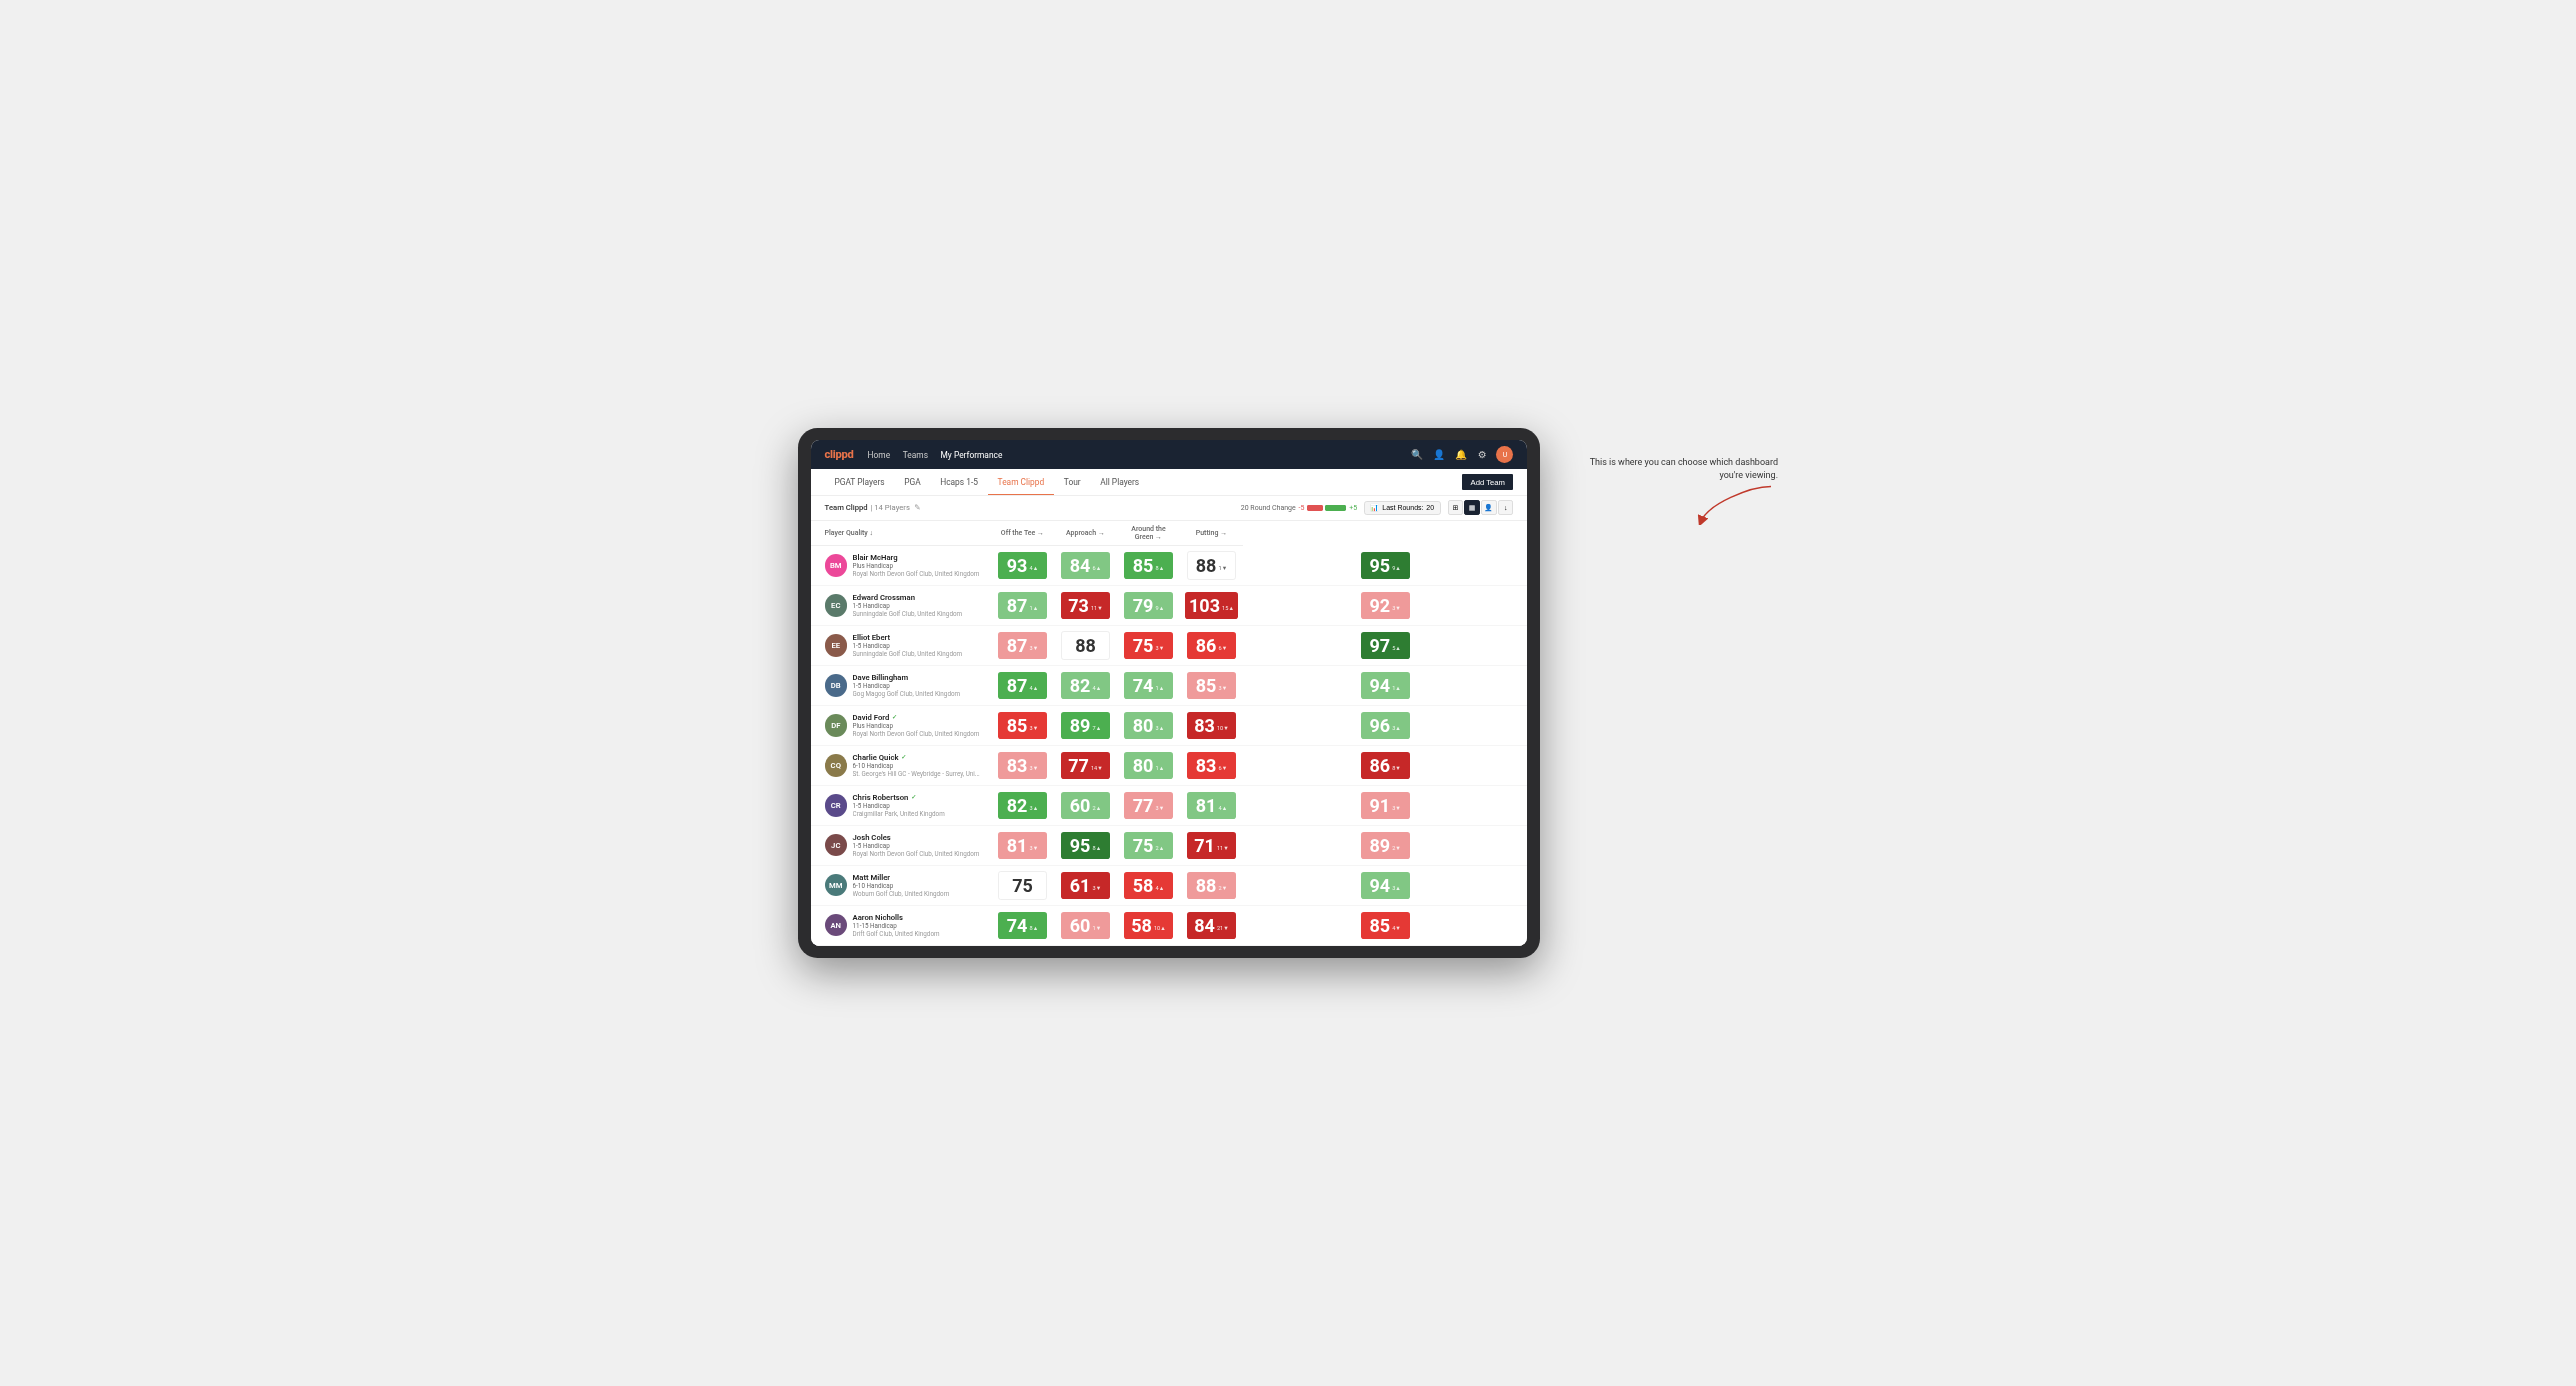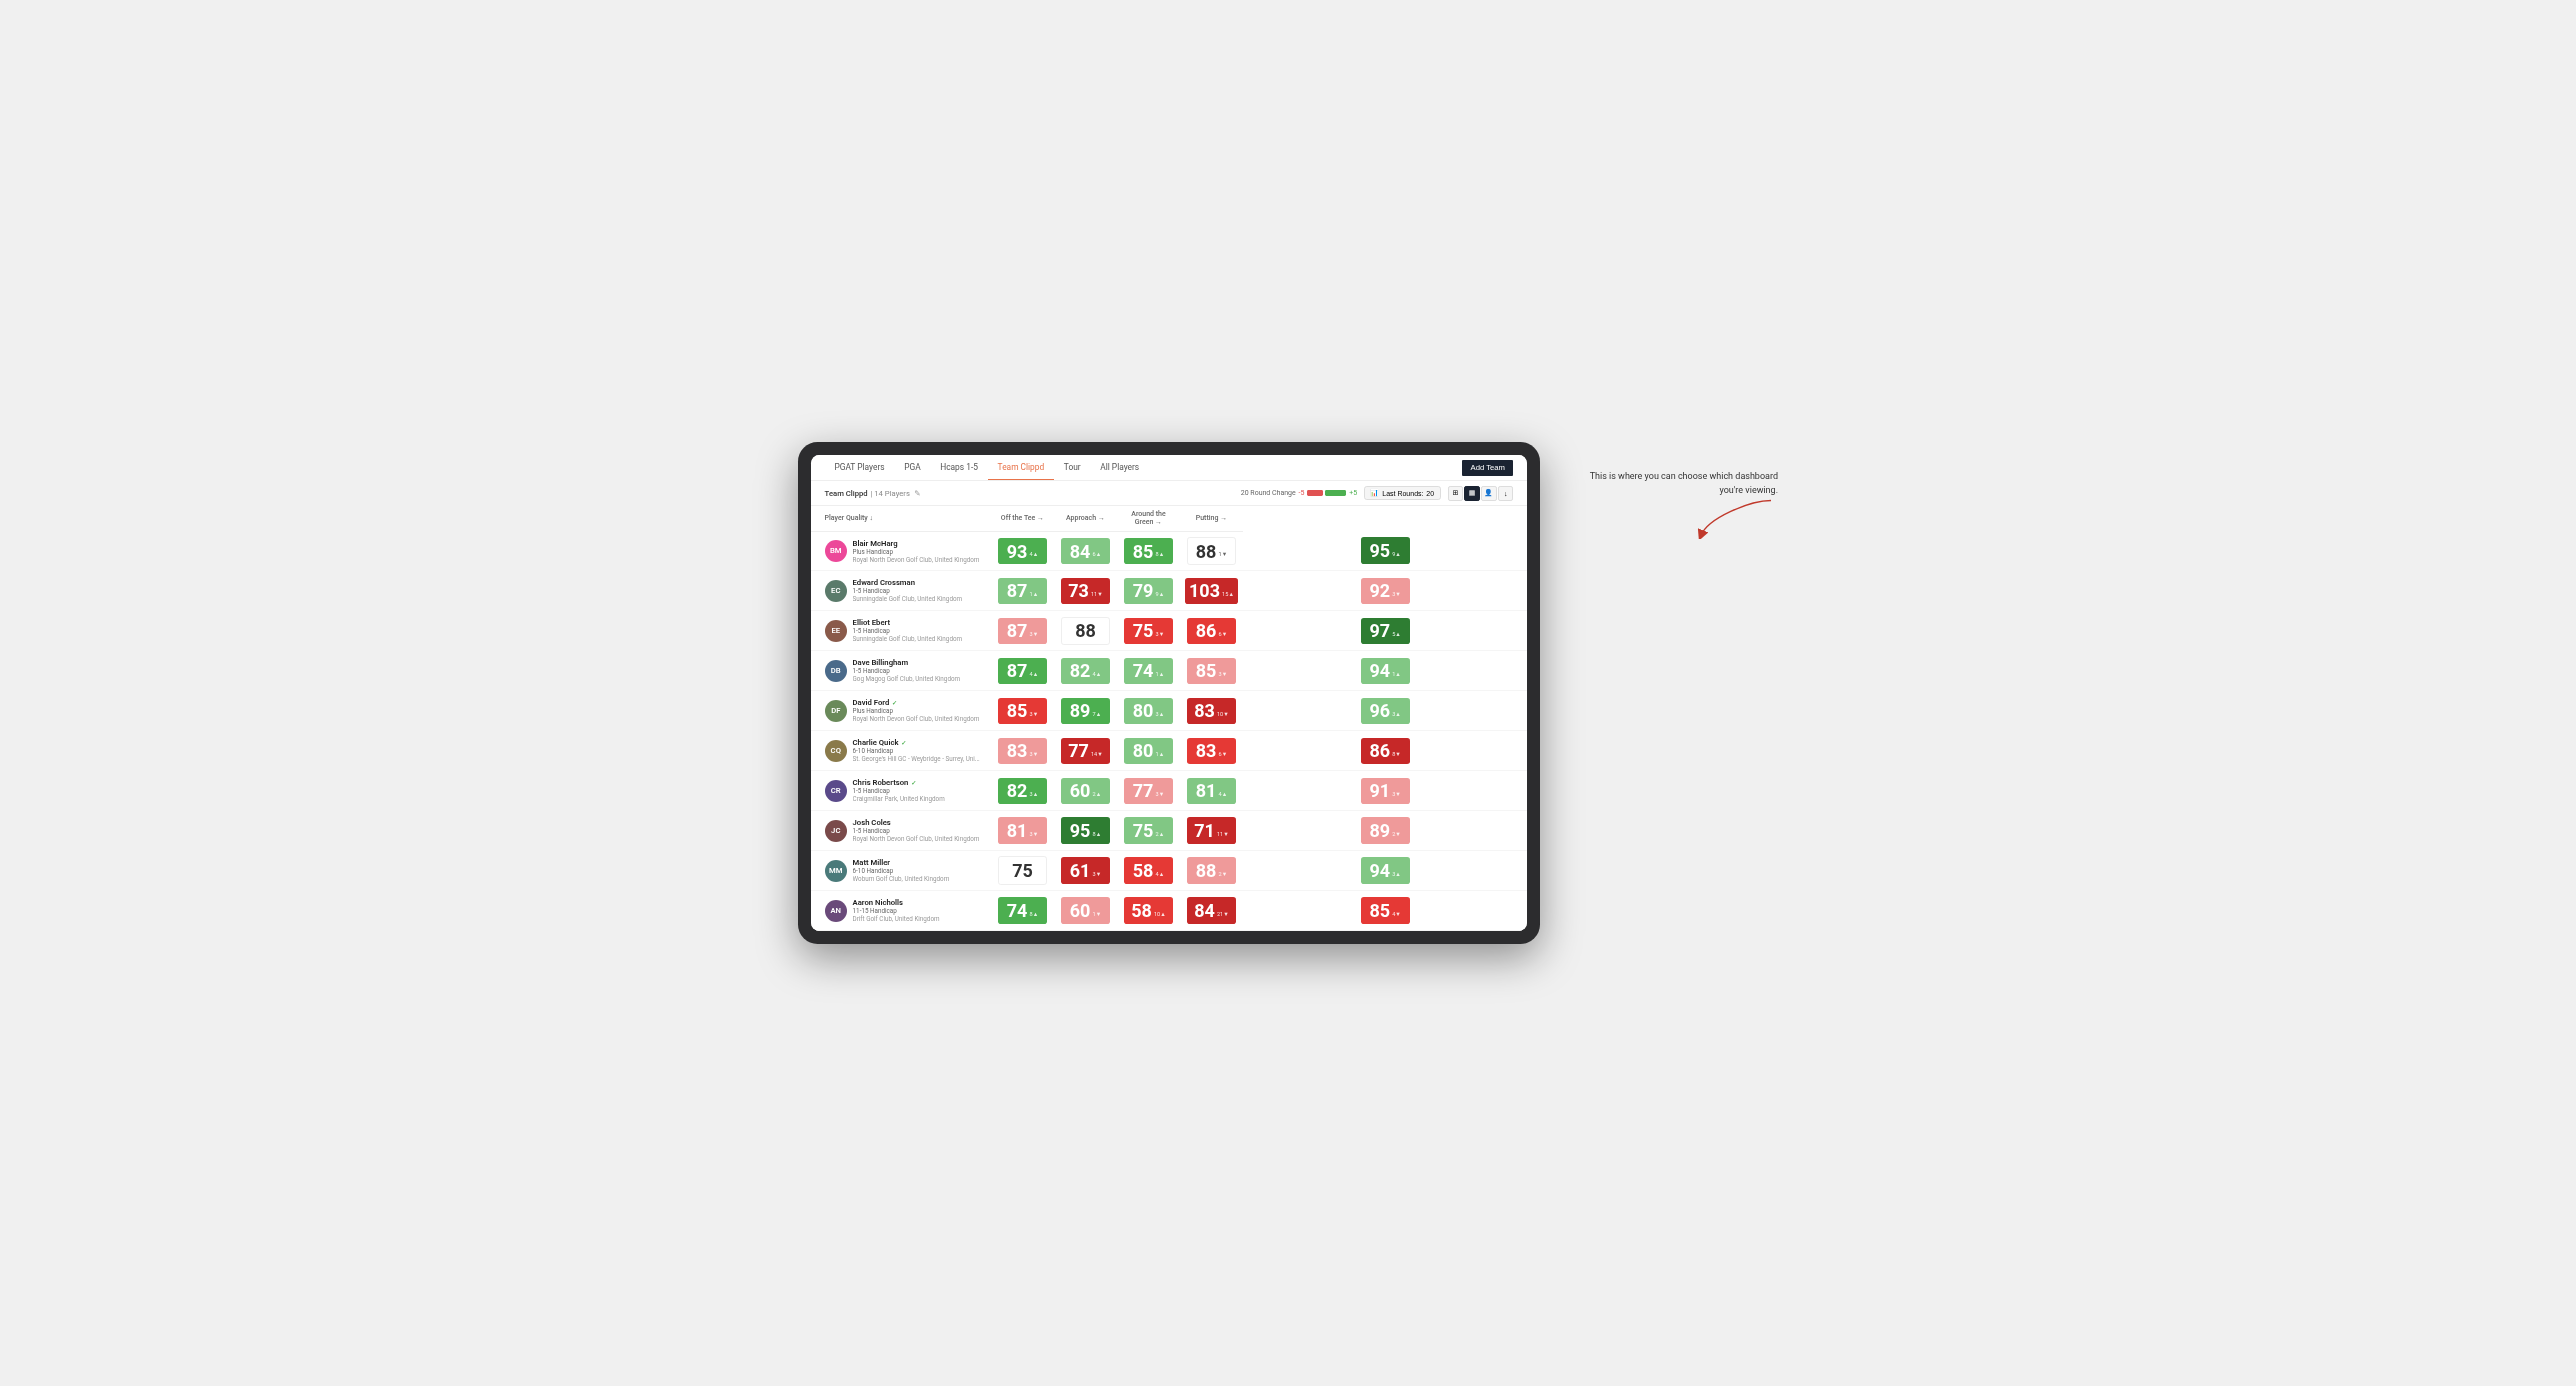--- a/index.html
+++ b/index.html
@@ -394,20 +394,35 @@
     }
   </style>
 </head>
 <body>
 
 <div class="page-wrapper">
 
   <div class="tablet-frame">
     <div class="tablet-screen">
 
+      <div class="top-nav">
+        <span class="logo">clippd</span>
+        <div class="nav-links">
+          <a class="nav-link">Home</a>
+          <a class="nav-link">Teams</a>
+          <a class="nav-link active">My Performance</a>
+        </div>
+        <div class="nav-right">
+          <span class="nav-icon">🔍</span>
+          <span class="nav-icon">👤</span>
+          <span class="nav-icon">🔔</span>
+          <span class="nav-icon">⚙</span>
+          <div class="avatar-circle">U</div>
+        </div>
+      </div>
 
       <div class="sub-nav">
         <a class="sub-nav-link">PGAT Players</a>
         <a class="sub-nav-link">PGA</a>
         <a class="sub-nav-link">Hcaps 1-5</a>
         <a class="sub-nav-link active">Team Clippd</a>
         <a class="sub-nav-link">Tour</a>
         <a class="sub-nav-link">All Players</a>
         <button class="add-team-btn">Add Team</button>
       </div>

